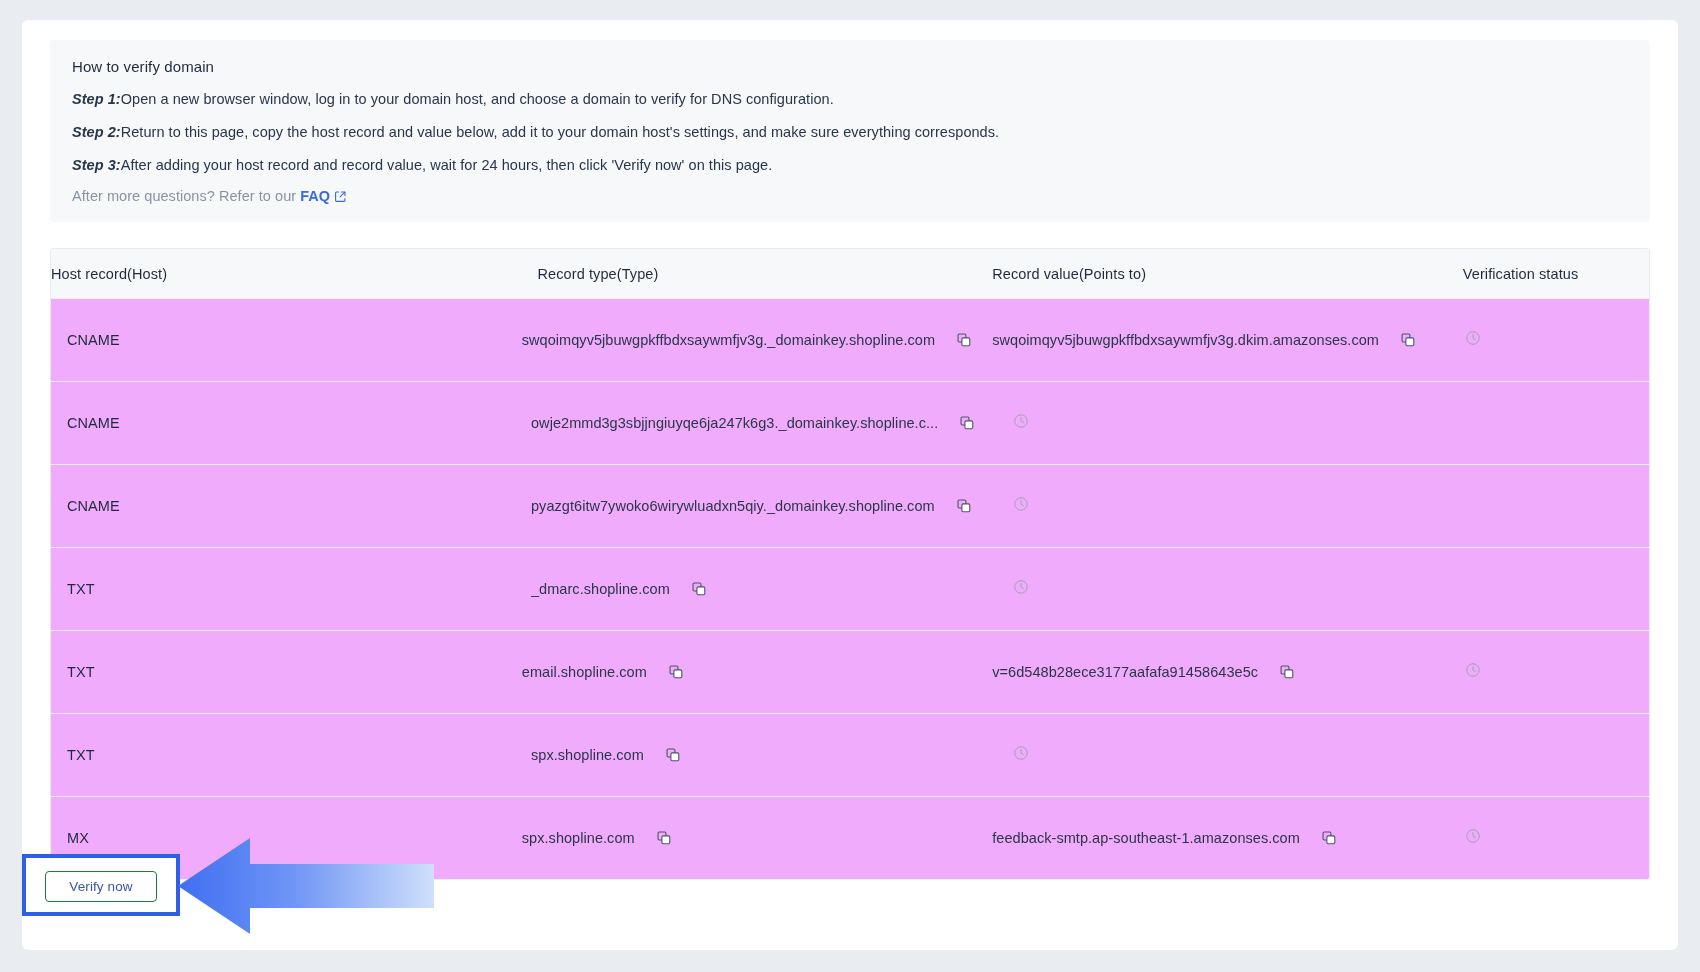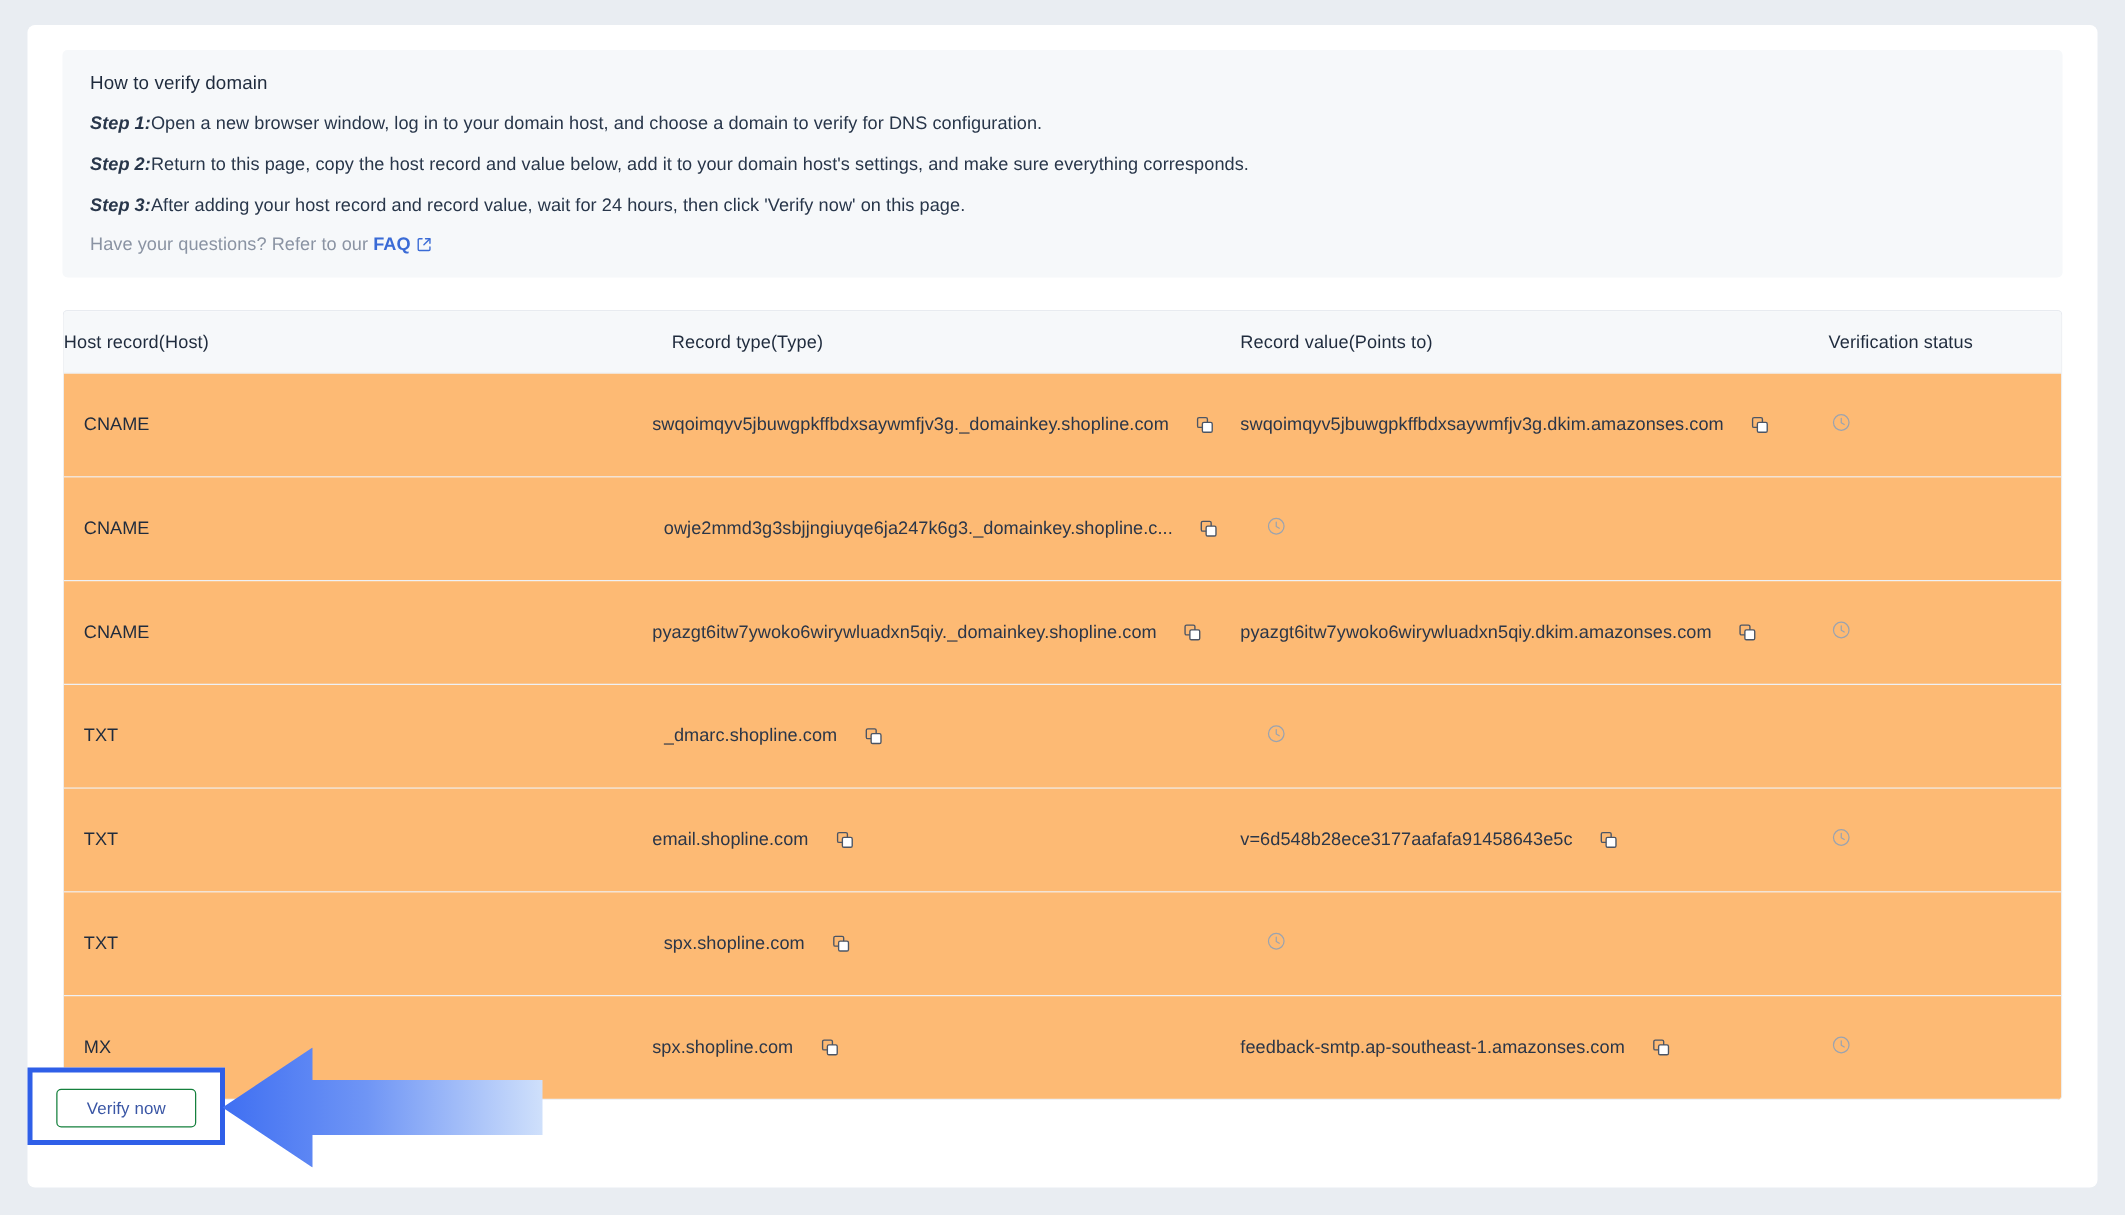--- a/index.html
+++ b/index.html
@@ -84,21 +84,21 @@
   .th {
     font-size: 14.5px;
     color: #1f2b3d;
     letter-spacing: .1px;
   }
   .trow {
     display: flex;
     height: 83px;
     align-items: center;
     border-bottom: 1px solid #eef1f5;
-    background: #fdba74;
+    background: #f0abfc;
   }
   .col-type   { width: 480px; padding-left: 16px; }
   .col-host   { width: 480px; }
   .col-value  { width: 480px; }
   .col-status { width: 190px; }
   .cell-text {
     font-size: 14.5px;
     color: #2b3648;
     letter-spacing: .05px;
     white-space: nowrap;
@@ -177,21 +177,21 @@
           <b>Step 1:</b><span>Open a new browser window, log in to your domain host, and choose a domain to verify for DNS configuration.</span>
         </div>
         <div class="howto-step">
           <b>Step 2:</b><span>Return to this page, copy the host record and value below, add it to your domain host's settings, and make sure everything corresponds.</span>
         </div>
         <div class="howto-step">
           <b>Step 3:</b><span>After adding your host record and record value, wait for 24 hours, then click 'Verify now' on this page.</span>
         </div>
 
         <div class="howto-foot">
-          <span>Have your questions? Refer to our </span><a class="faq-link">FAQ</a><span class="ext-icon"><svg width="13" height="13" viewBox="0 0 14 14">
+          <span>After more questions? Refer to our </span><a class="faq-link">FAQ</a><span class="ext-icon"><svg width="13" height="13" viewBox="0 0 14 14">
                 <path d="M5 2.2h-2.4a.9.9 0 0 0-.9.9v8.3a.9.9 0 0 0 .9.9h8.3a.9.9 0 0 0 .9-.9V9.2" fill="none" stroke="#3a6bd6" stroke-width="1.2" stroke-linecap="round"></path>
                 <path d="M8 2.2h3.8V6" fill="none" stroke="#3a6bd6" stroke-width="1.2" stroke-linecap="round" stroke-linejoin="round"></path>
                 <path d="M11.6 2.4 6.6 7.4" fill="none" stroke="#3a6bd6" stroke-width="1.2" stroke-linecap="round"></path>
               </svg></span>
         </div>
       </div>
 
       <div class="table">
 
         <div class="thead">
@@ -234,27 +234,20 @@
                 </span></div>
               <div class="col-status"><span class="status-icon"><svg width="16" height="16" viewBox="0 0 18 18">
                     <circle cx="9" cy="9" r="7" fill="none" stroke="#9aa3b0" stroke-width="1.1"></circle>
                     <path d="M9 5.2V9.2l2.7 1.6" fill="none" stroke="#9aa3b0" stroke-width="1.1" stroke-linecap="round" stroke-linejoin="round"></path>
                   </svg></span></div>
             </div>
             <div class="trow">
               <div class="col-type"><span class="cell-text cell-type">CNAME</span></div>
               <div class="col-host"><span class="copyable">
                   <span class="cell-text copy-txt">pyazgt6itw7ywoko6wirywluadxn5qiy._domainkey.shopline.com</span>
-                  <span class="copy-icon"><svg width="14" height="14" viewBox="0 0 16 16">
-                      <rect x="1.2" y="1.2" width="9" height="9" rx="1.4" fill="none" stroke="#4b5565" stroke-width="1.25"></rect>
-                      <rect x="5.6" y="5.6" width="9" height="9" rx="1.4" fill="#fff" stroke="#4b5565" stroke-width="1.25"></rect>
-                    </svg></span>
-                </span></div>
-              <div class="col-value"><span class="copyable">
-                  <span class="cell-text copy-txt">pyazgt6itw7ywoko6wirywluadxn5qiy.dkim.amazonses.com</span>
                   <span class="copy-icon"><svg width="14" height="14" viewBox="0 0 16 16">
                       <rect x="1.2" y="1.2" width="9" height="9" rx="1.4" fill="none" stroke="#4b5565" stroke-width="1.25"></rect>
                       <rect x="5.6" y="5.6" width="9" height="9" rx="1.4" fill="#fff" stroke="#4b5565" stroke-width="1.25"></rect>
                     </svg></span>
                 </span></div>
               <div class="col-status"><span class="status-icon"><svg width="16" height="16" viewBox="0 0 18 18">
                     <circle cx="9" cy="9" r="7" fill="none" stroke="#9aa3b0" stroke-width="1.1"></circle>
                     <path d="M9 5.2V9.2l2.7 1.6" fill="none" stroke="#9aa3b0" stroke-width="1.1" stroke-linecap="round" stroke-linejoin="round"></path>
                   </svg></span></div>
             </div>

